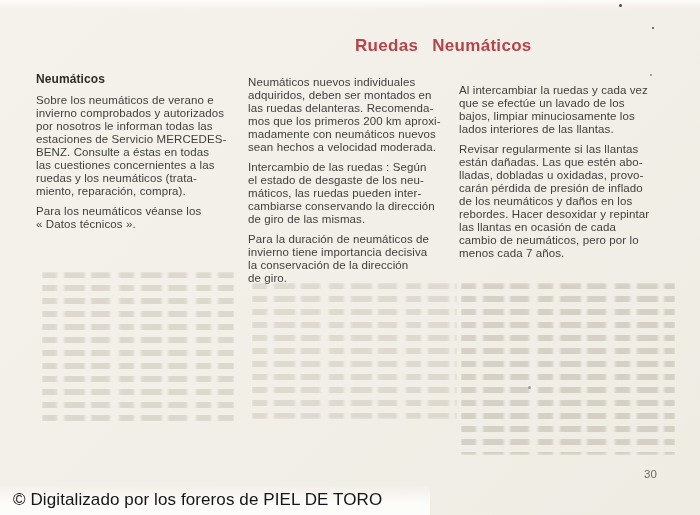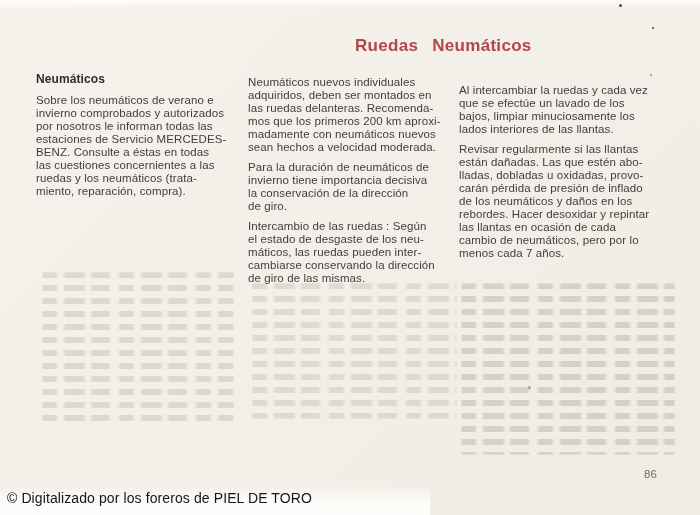--- a/index.html
+++ b/index.html
@@ -86,23 +86,23 @@
 
   .page-number {
     position: absolute;
     left: 644px;
     top: 468px;
     font-size: 11.5px;
     color: #6e6c67;
   }
   .watermark {
     position: absolute;
-    left: 7px;
+    left: 13px;
     top: 490px;
-    font-size: 14px;
+    font-size: 17px;
     color: #161616;
     letter-spacing: 0.1px;
   }
   .speck {
     position: absolute;
     background: #4b4a47;
     border-radius: 50%;
   }
   .speck-1 { left: 619px; top: 4px;  width: 3px; height: 3px; }
   .speck-2 { left: 652px; top: 27px; width: 2px; height: 2px; }
@@ -123,38 +123,40 @@
   <div class="col col-1">
     <h3>Neumáticos</h3>
     <p>Sobre los neumáticos de verano e
 invierno comprobados y autorizados
 por nosotros le informan todas las
 estaciones de Servicio MERCEDES-
 BENZ. Consulte a éstas en todas
 las cuestiones concernientes a las
 ruedas y los neumáticos (trata-
 miento, reparación, compra).</p>
+    <p>Para los neumáticos véanse los
+« Datos técnicos ».</p>
   </div>
 
   <div class="col col-2">
     <p>Neumáticos nuevos individuales
 adquiridos, deben ser montados en
 las ruedas delanteras. Recomenda-
 mos que los primeros 200 km aproxi-
 madamente con neumáticos nuevos
 sean hechos a velocidad moderada.</p>
-    <p>Para la duración de neumáticos de
-invierno tiene importancia decisiva
-la conservación de la dirección
-de giro.</p>
     <p>Intercambio de las ruedas : Según
 el estado de desgaste de los neu-
 máticos, las ruedas pueden inter-
 cambiarse conservando la dirección
 de giro de las mismas.</p>
+    <p>Para la duración de neumáticos de
+invierno tiene importancia decisiva
+la conservación de la dirección
+de giro.</p>
   </div>
 
   <div class="col col-3">
     <p>Al intercambiar la ruedas y cada vez
 que se efectúe un lavado de los
 bajos, limpiar minuciosamente los
 lados interiores de las llantas.</p>
     <p>Revisar regularmente si las llantas
 están dañadas. Las que estén abo-
 lladas, dobladas u oxidadas, provo-
@@ -168,17 +170,17 @@
 
   <div class="ghost ghost-a"></div>
   <div class="ghost ghost-b"></div>
   <div class="ghost ghost-c"></div>
 
   <div class="speck speck-1"></div>
   <div class="speck speck-2"></div>
   <div class="speck speck-3"></div>
   <div class="speck speck-4"></div>
 
-  <div class="page-number">86</div>
+  <div class="page-number">30</div>
 
   <div class="bottom-fade"></div>
   <div class="watermark">© Digitalizado por los foreros de PIEL DE TORO</div>
 </div>
 
 </body></html>

